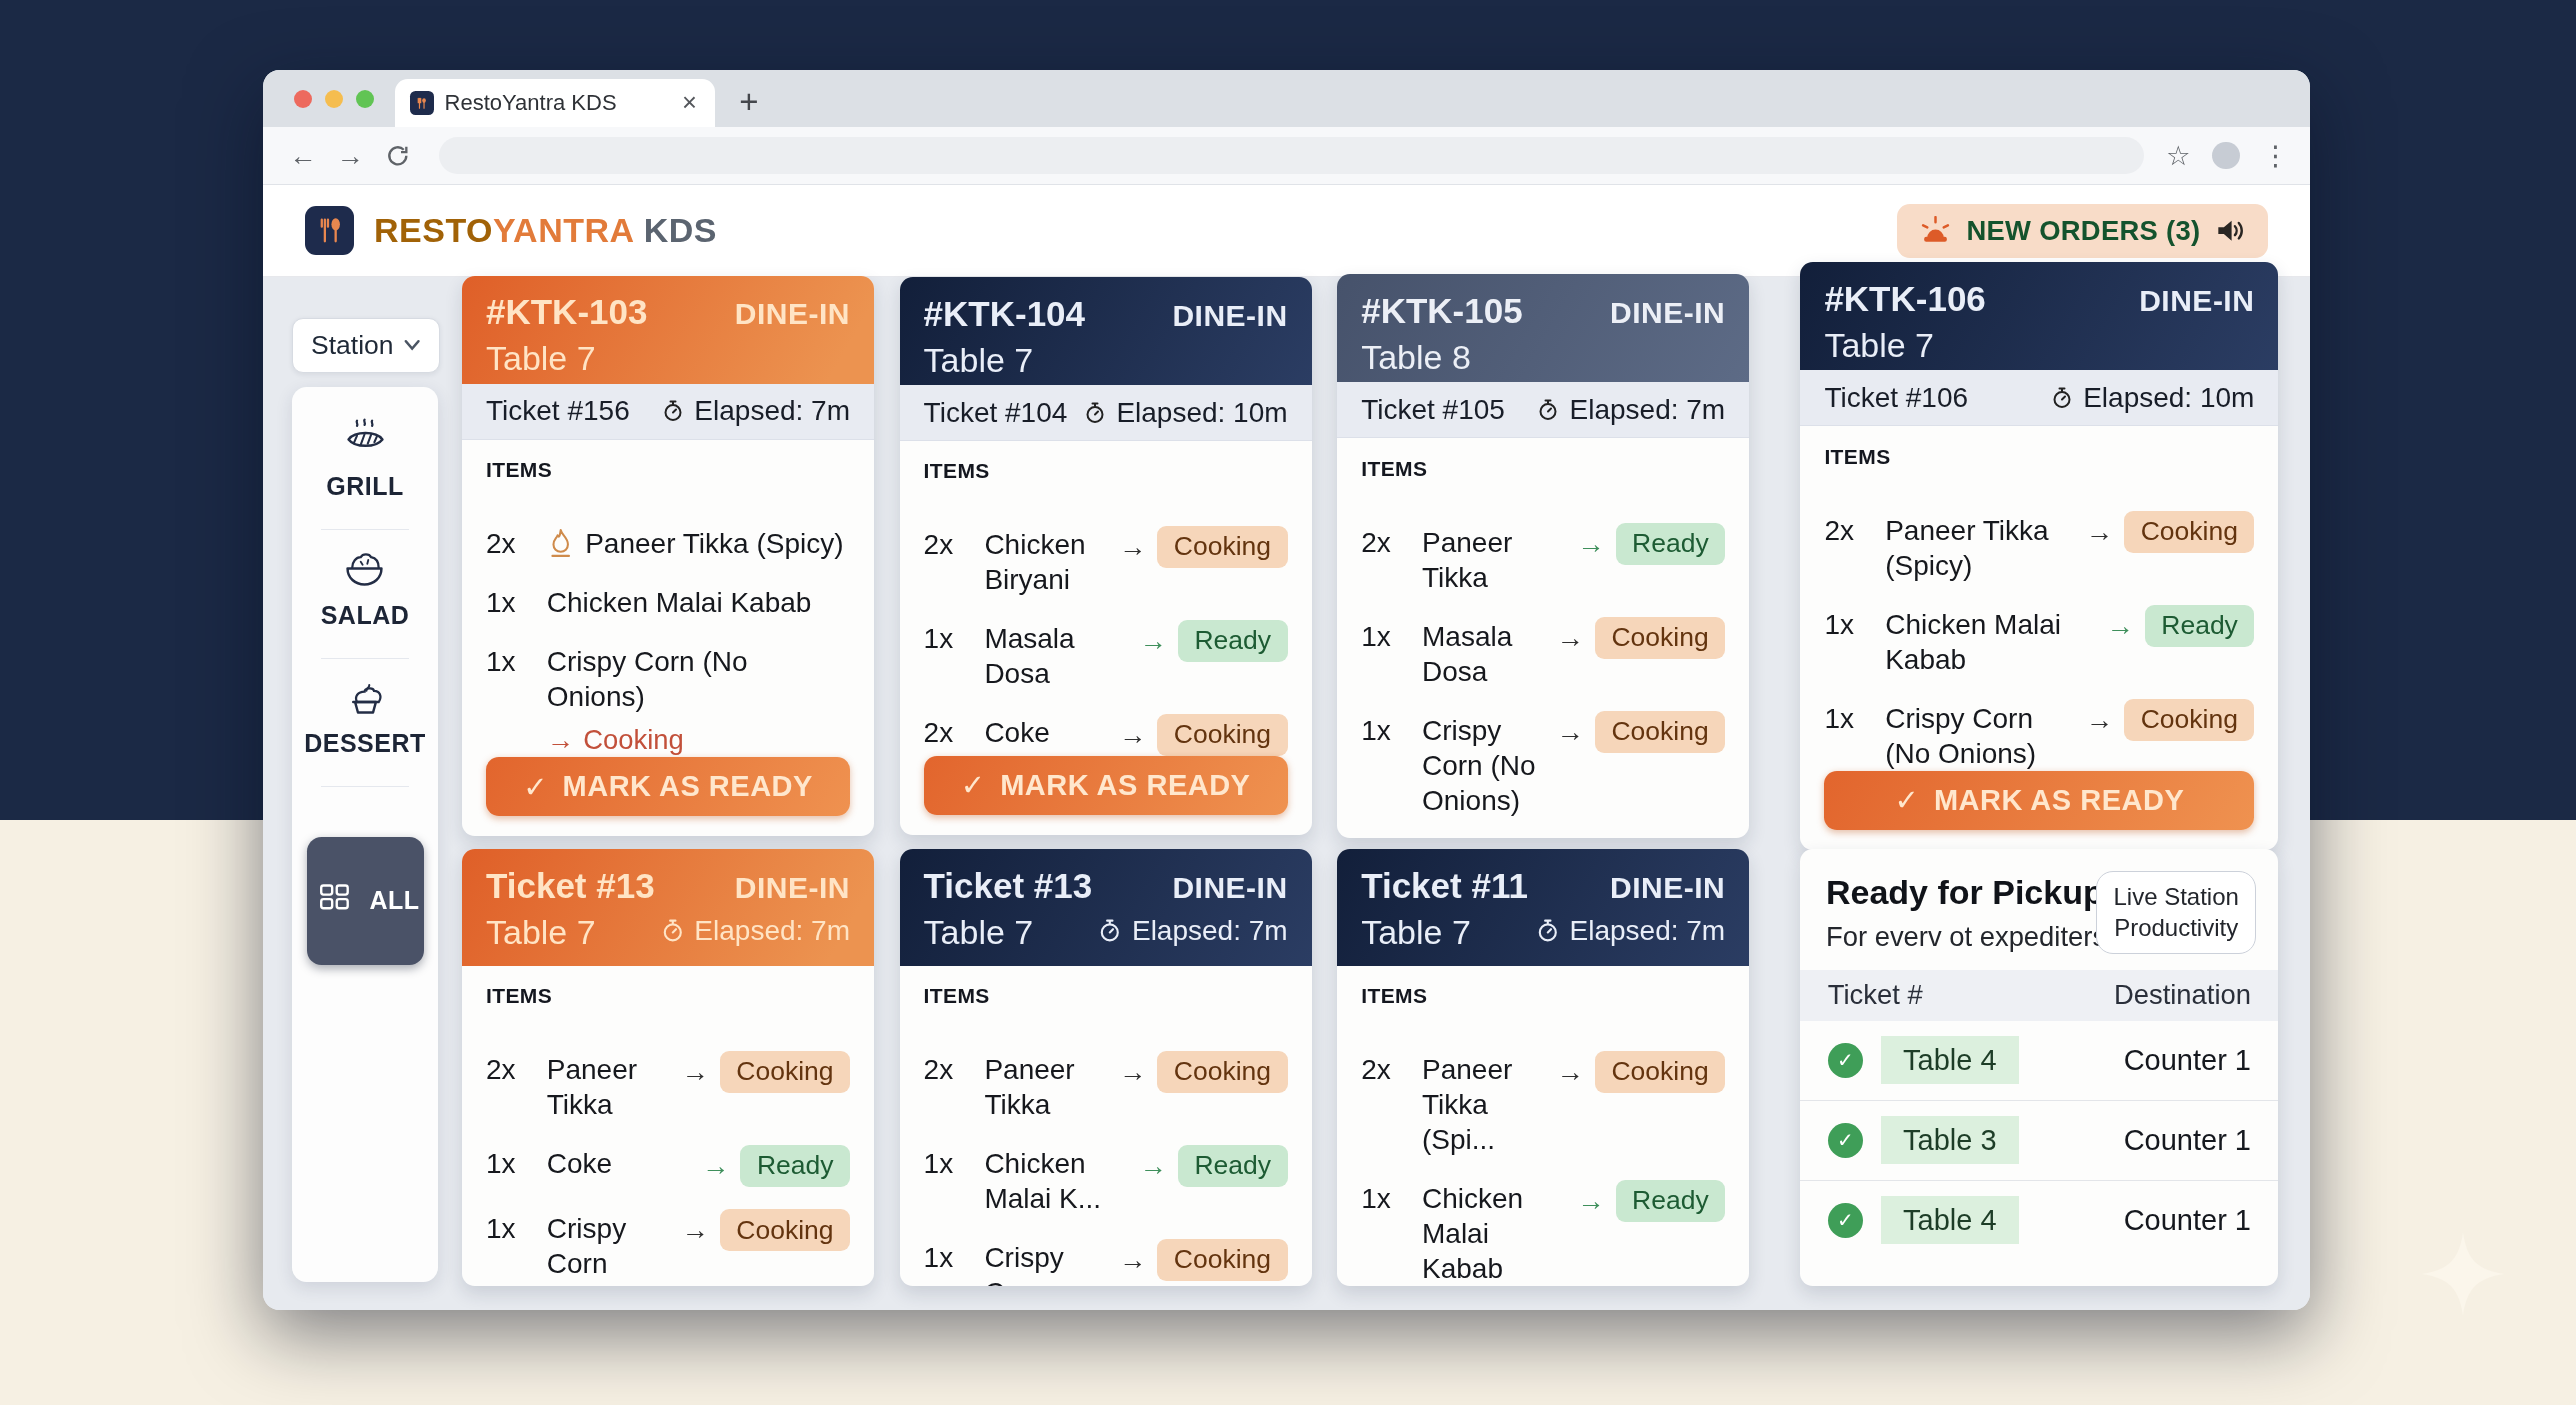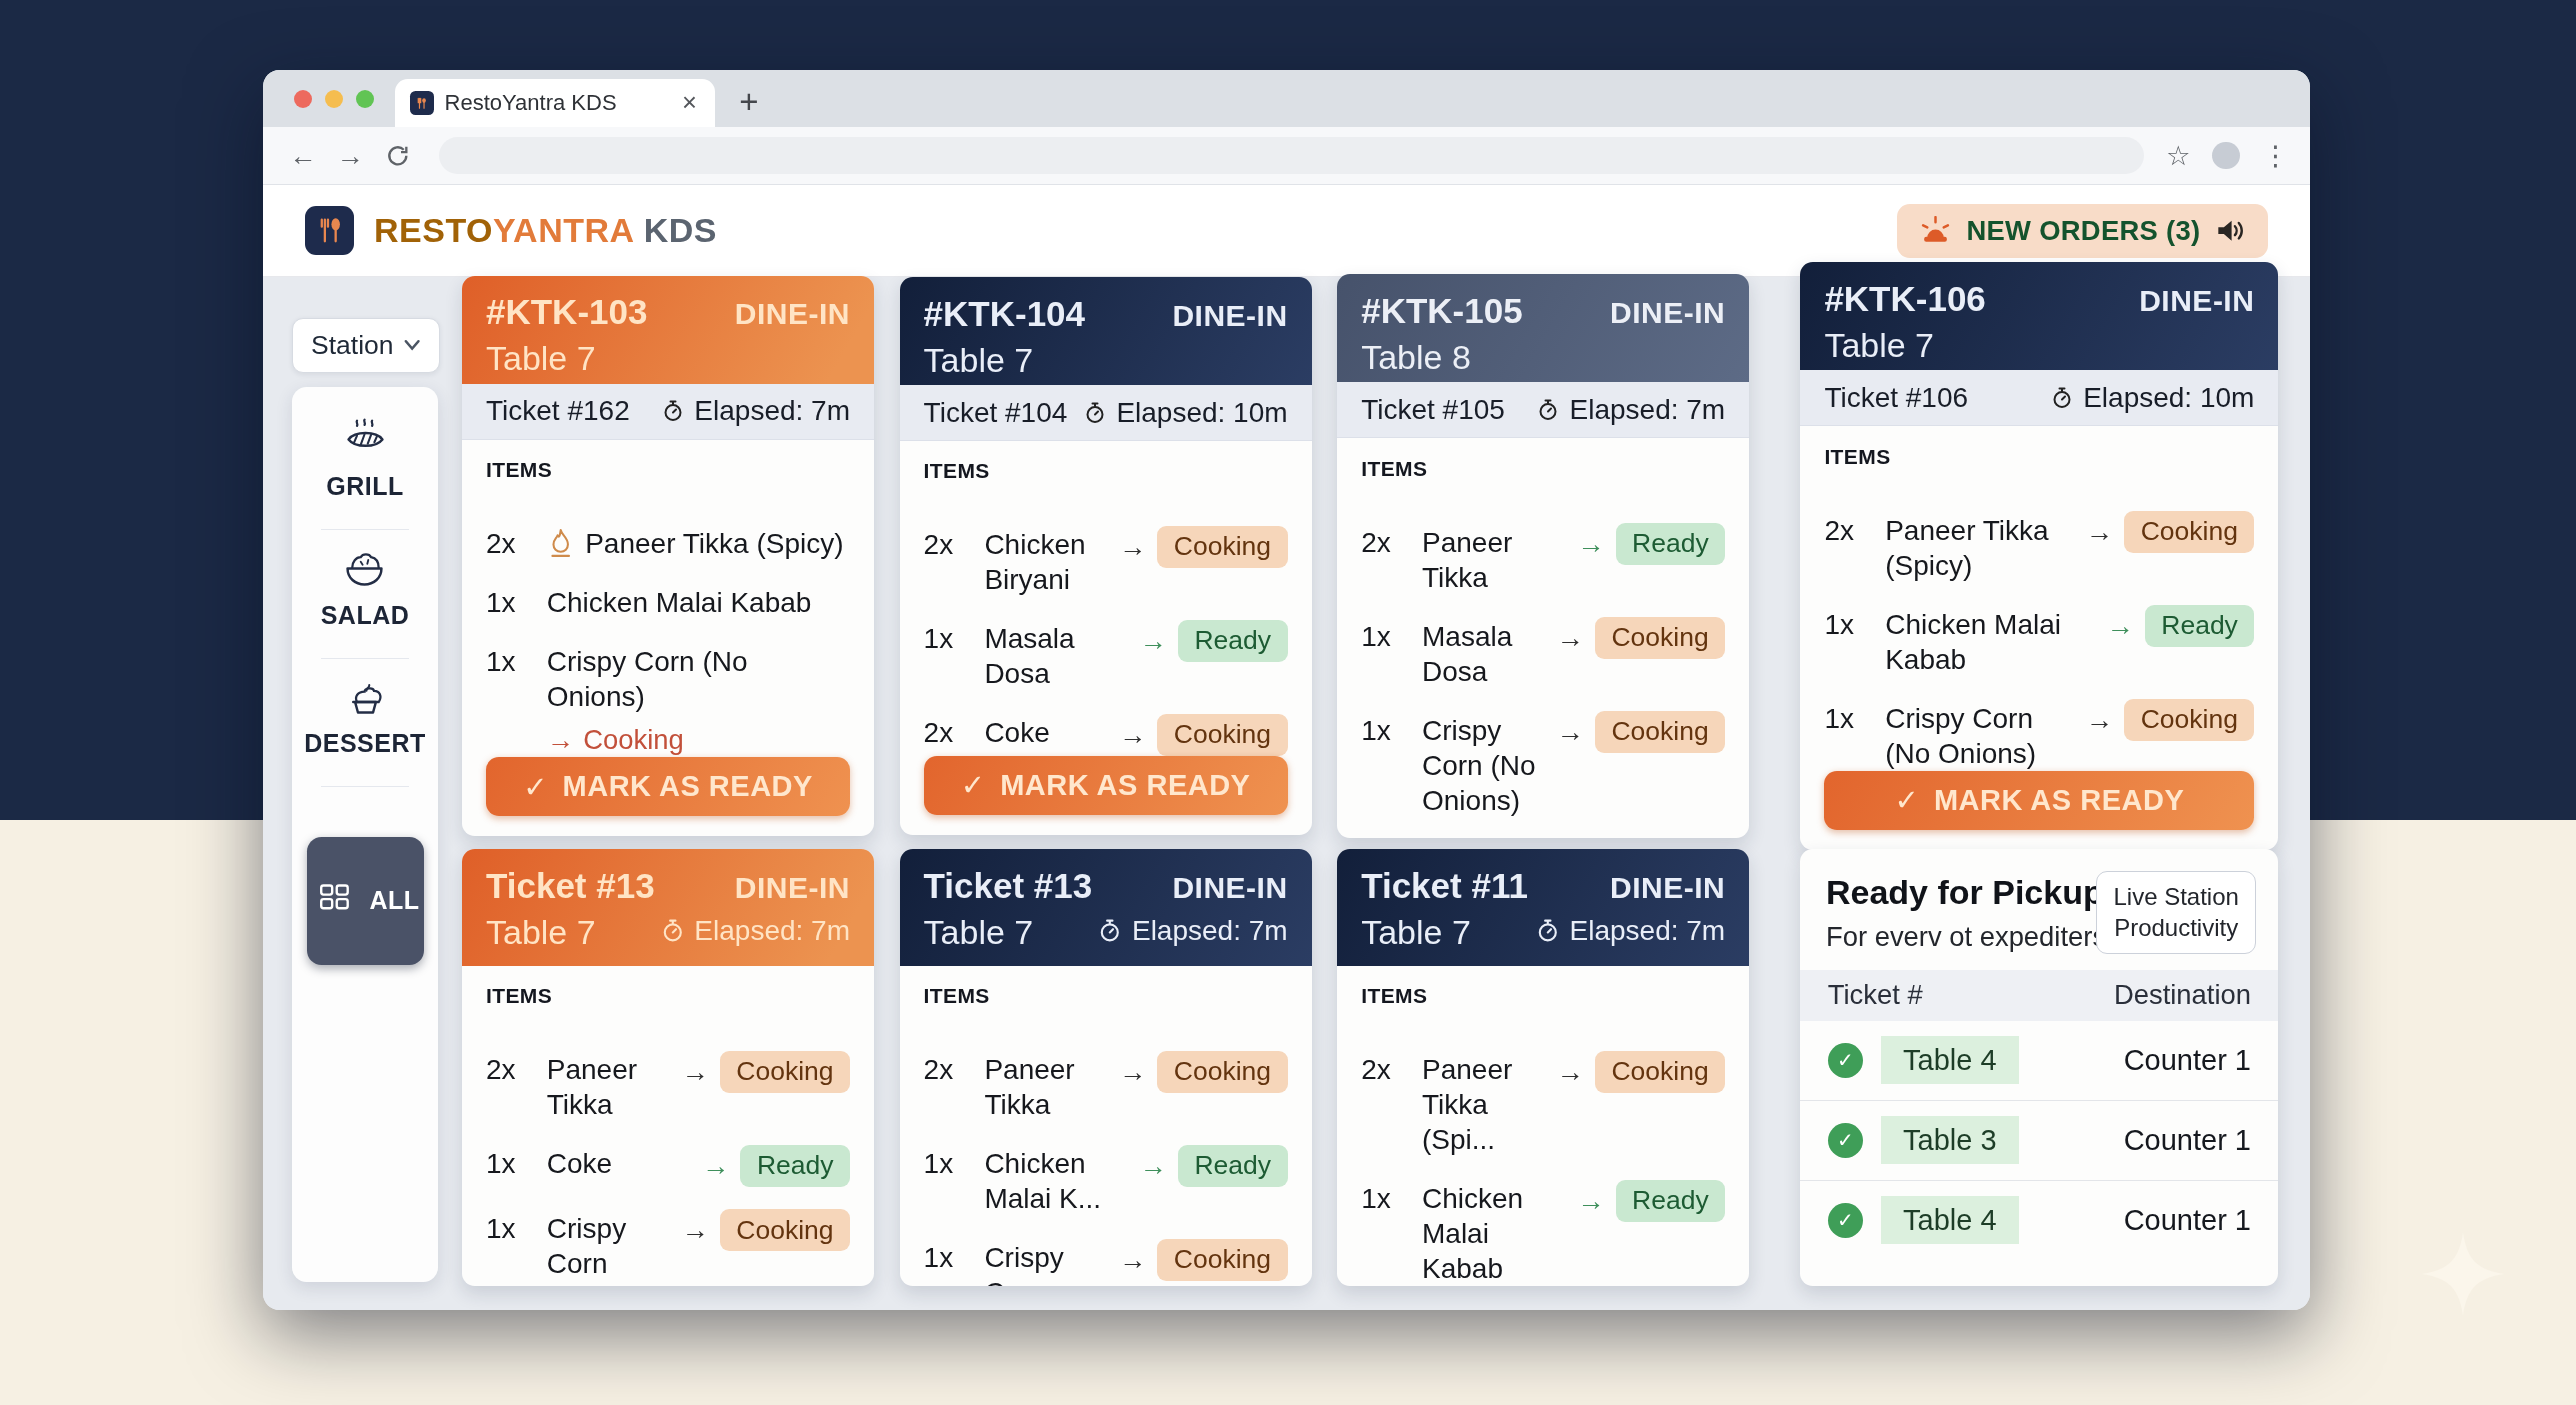--- a/index.html
+++ b/index.html
@@ -97,21 +97,21 @@
   .inline-status{margin-top:9.1px;display:flex;gap:9.1px;font-size:27.4px;color:#c2503a;}
   .ready-btn{margin-top:auto;height:59px;border:none;border-radius:12.8px;cursor:pointer;
     background:linear-gradient(120deg,#e2652d,#ef9250);display:flex;align-items:center;justify-content:center;gap:14.6px;
     font-family:inherit;font-size:29px;font-weight:bold;color:#ffe7cd;letter-spacing:0.5px;box-shadow:0 2.7px 7.3px rgba(190,80,20,.35);}
 
   
   .pickup{padding:0;}
   .pk-head{position:relative;padding:24px 25.6px 16.5px;}
   .pk-title{font-size:34px;font-weight:bold;color:#101319;}
   .pk-sub{font-size:27.4px;color:#23262c;margin-top:9.1px;}
-  .pk-btn{position:absolute;right:22px;top:22px;background:#fff;border:1.8px solid #ccd1da;border-radius:11px;
+  .pk-btn{position:absolute;right:22px;top:22px;background:#fff;border:1.8px solid #ccd1da;border-radius:17px;
     padding:9.1px 16.5px;font-size:24px;color:#23262c;line-height:1.3;font-family:inherit;}
   .pk-cols{height:51px;background:#eef0f4;display:flex;align-items:center;justify-content:space-between;
     padding:0 27.4px;font-size:27.4px;color:#2a2f3a;}
   .pk-row{display:flex;align-items:center;padding:0 27.4px;height:79px;border-bottom:0.9px solid #e3e5e9;}
   .pk-row:last-child{border-bottom:none;}
   .pk-check{width:35px;height:35px;border-radius:50%;background:#3f9e58;color:#fff;font-size:20px;font-weight:bold;
     display:flex;align-items:center;justify-content:center;flex:none;}
   .pk-pill{margin-left:18.3px;background:#dcf0de;border-radius:0;padding:7.3px 22px;font-size:29px;color:#1d3d27;}
   .pk-dest{margin-left:auto;font-size:29px;color:#15181e;}
 
@@ -244,21 +244,21 @@
 
           <section class="card">
             <header class="chead h-a orange">
               <div class="ch-row">
                 <span class="cid">#KTK-103</span>
                 <span class="service">DINE-IN</span>
               </div>
               <span class="ctable">Table 7</span>
             </header>
             <div class="substrip">
-              <span>Ticket #162</span>
+              <span>Ticket #156</span>
               <span class="sub-elapsed">
                 <svg width="24" height="24" viewBox="0 0 24 24">
                   <circle cx="12" cy="13.5" r="7.5" stroke="#222" stroke-width="2" fill="none"></circle>
                   <path d="M9.5 2.5h5M12 2.5V5M12 13.5l3-3" stroke="#222" stroke-width="2" fill="none" stroke-linecap="round"></path>
                 </svg>
                 <span>Elapsed: 7m</span>
               </span>
             </div>
             <div class="cbody">
               <div class="items-label">ITEMS</div>

